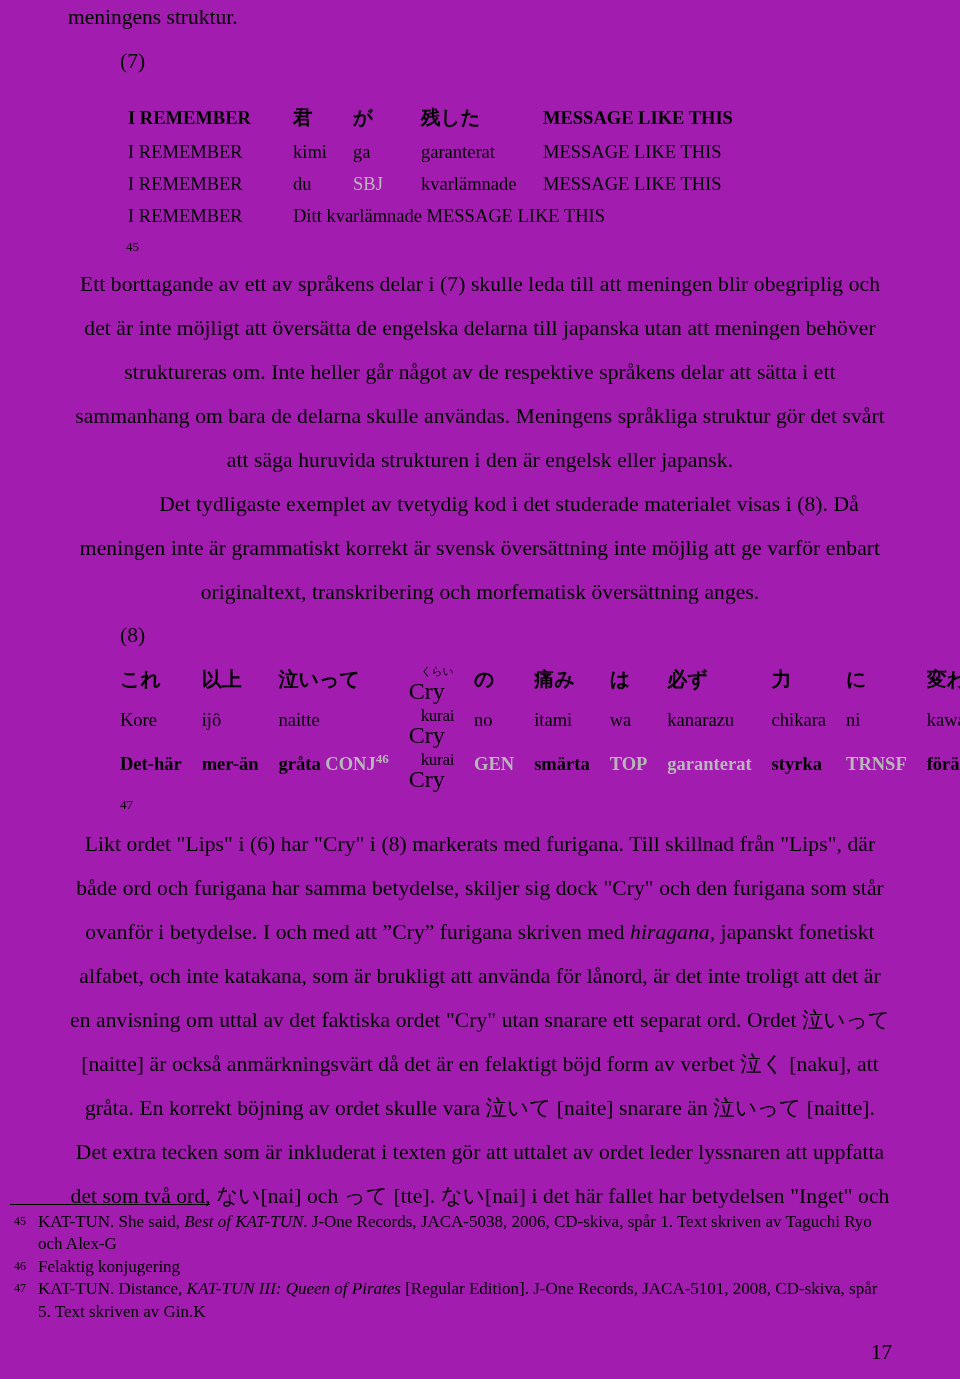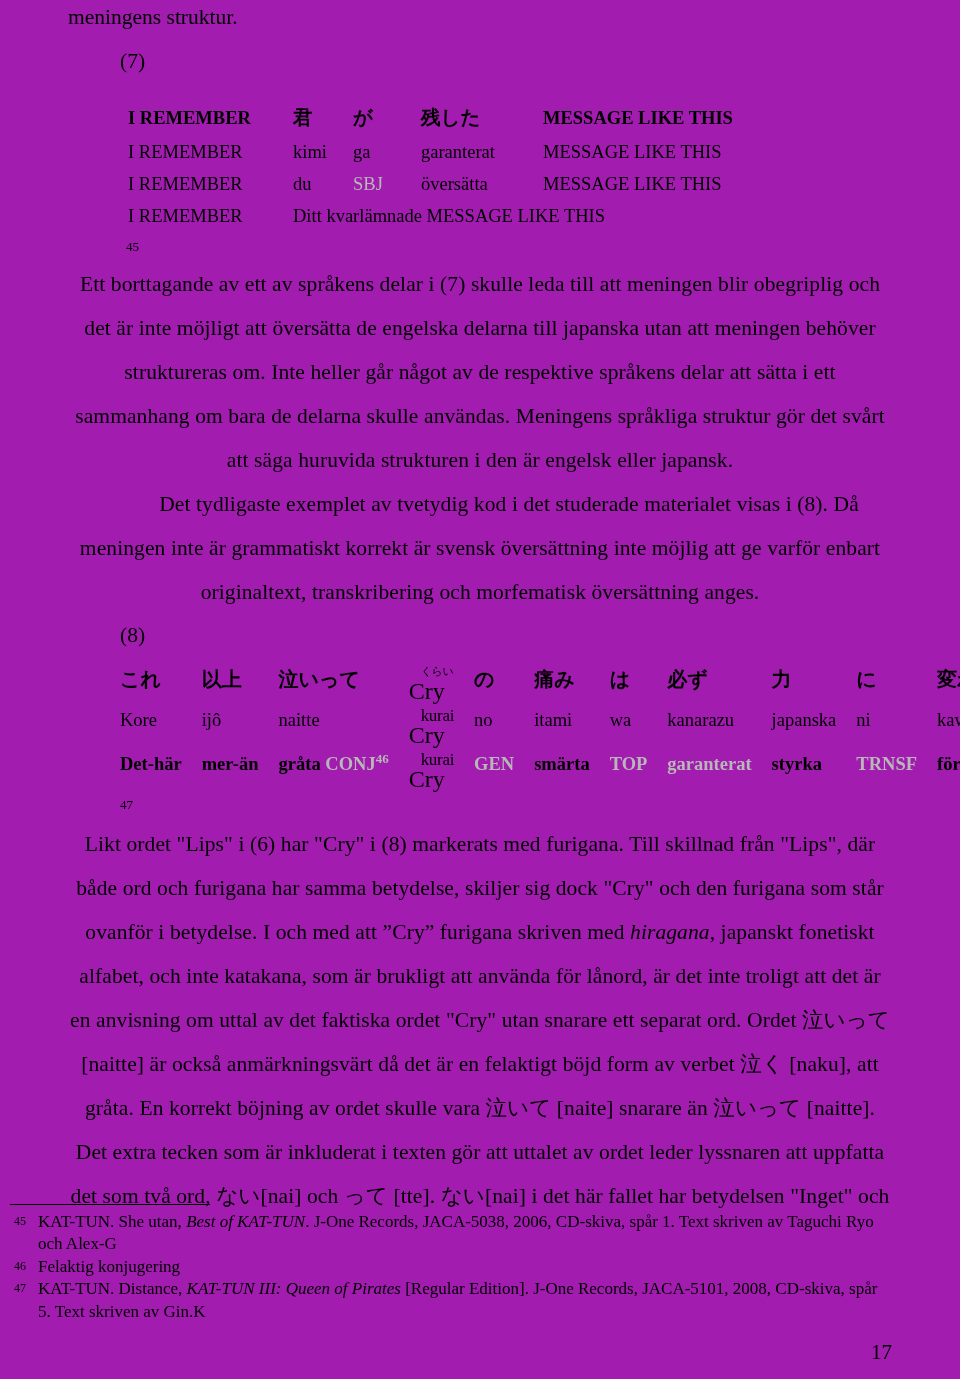--- a/index.html
+++ b/index.html
@@ -185,21 +185,21 @@
         <td class="c-en">I REMEMBER</td>
         <td class="c-1">kimi</td>
         <td class="c-2">ga</td>
         <td class="c-3">garanterat</td>
         <td>MESSAGE LIKE THIS</td>
       </tr>
       <tr>
         <td class="c-en">I REMEMBER</td>
         <td class="c-1">du</td>
         <td class="c-2 grey">SBJ</td>
-        <td class="c-3">översätta</td>
+        <td class="c-3">kvarlämnade</td>
         <td>MESSAGE LIKE THIS</td>
       </tr>
       <tr>
         <td class="c-en">I REMEMBER</td>
         <td colspan="4">Ditt kvarlämnade MESSAGE LIKE THIS</td>
       </tr>
     </tbody>
   </table>
 
   <div class="fn-ref-line">45</div>
@@ -227,21 +227,21 @@
         </tr>
       <tr class="row-rom" id="row8-rom">
           <td><span>Kore</span></td>
           <td><span>ijô</span></td>
           <td><span>naitte</span></td>
           <td><span class="ruby-cell"><span class="ruby-top rom">kurai</span><span class="ruby-base">Cry</span></span></td>
           <td><span>no</span></td>
           <td><span>itami</span></td>
           <td><span>wa</span></td>
           <td><span>kanarazu</span></td>
-          <td><span>japanska</span></td>
+          <td><span>chikara</span></td>
           <td><span>ni</span></td>
           <td><span>kawaru</span></td>
         </tr>
       <tr class="row-sv" id="row8-sv">
           <td><span>Det-här</span></td>
           <td><span>mer-än</span></td>
           <td><span>gråta</span> <span class="grey">CONJ<sup class="fn-marker">46</sup></span></td>
           <td><span class="ruby-cell"><span class="ruby-top rom">kurai</span><span class="ruby-base">Cry</span></span></td>
           <td><span class="grey">GEN</span></td>
           <td><span>smärta</span></td>
@@ -256,21 +256,21 @@
 
   <div class="fn-ref-line" style="margin-left:52px;">47</div>
 
   <p class="para" style="margin-top:10px;"><span>Likt ordet "Lips" i (6) har "Cry" i (8) markerats med furigana. Till skillnad från "Lips", där både ord och furigana har samma betydelse, skiljer sig dock "Cry" och den furigana som står ovanför i betydelse. I och med att ”Cry” furigana skriven med </span><span class="it">hiragana</span><span>, japanskt fonetiskt alfabet, och inte katakana, som är brukligt att använda för lånord, är det inte troligt att det är en anvisning om uttal av det faktiska ordet "Cry" utan snarare ett separat ord. Ordet 泣いって [naitte] är också anmärkningsvärt då det är en felaktigt böjd form av verbet 泣く [naku], att gråta. En korrekt böjning av ordet skulle vara 泣いて [naite] snarare än 泣いって [naitte]. Det extra tecken som är inkluderat i texten gör att uttalet av ordet leder lyssnaren att uppfatta det som två ord, ない[nai] och って [tte]. ない[nai] i det här fallet har betydelsen "Inget" och</span></p>
 
   <div class="footnotes">
     <div class="fn-rule"></div>
     <div id="footnote-list">
         <div class="fn-row">
           <div class="fn-num">45</div>
-          <div class="fn-text"><span>KAT-TUN. She utan, </span><span class="it">Best of KAT-TUN</span><span>. J-One Records, JACA-5038, 2006, CD-skiva, spår 1. Text skriven av Taguchi Ryo och Alex-G</span></div>
+          <div class="fn-text"><span>KAT-TUN. She said, </span><span class="it">Best of KAT-TUN</span><span>. J-One Records, JACA-5038, 2006, CD-skiva, spår 1. Text skriven av Taguchi Ryo och Alex-G</span></div>
         </div>
         <div class="fn-row">
           <div class="fn-num">46</div>
           <div class="fn-text"><span>Felaktig konjugering</span></div>
         </div>
         <div class="fn-row">
           <div class="fn-num">47</div>
           <div class="fn-text"><span>KAT-TUN. Distance, </span><span class="it">KAT-TUN III: Queen of Pirates</span><span> [Regular Edition]. J-One Records, JACA-5101, 2008, CD-skiva, spår 5. Text skriven av Gin.K</span></div>
         </div>
       </div>

